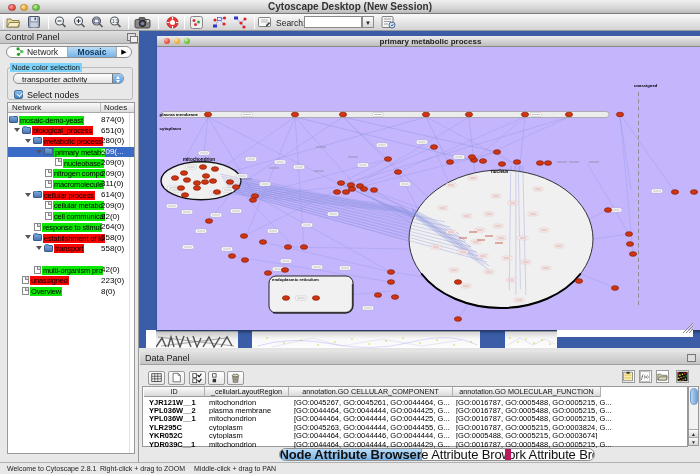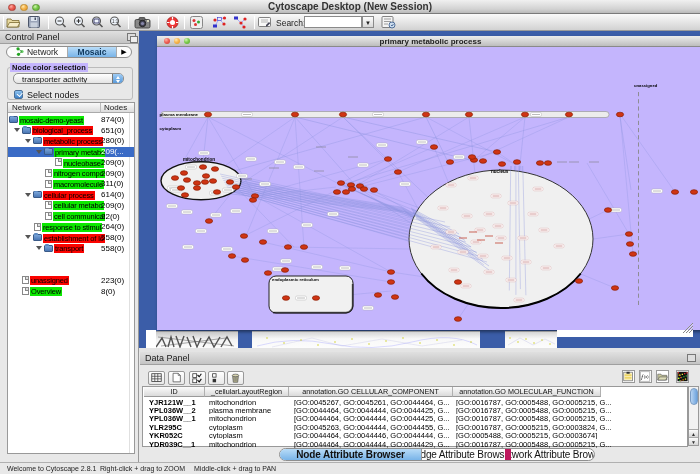--- a/index.html
+++ b/index.html
@@ -22,21 +22,21 @@
 #cphead{left:0;top:0;width:139px;height:13px;background:linear-gradient(#e0e0e0,#c4c4c4);border-bottom:1px solid #9f9f9f;}
 #cphead span{position:absolute;left:5px;top:1px;font-size:9px;color:#1a1a1a;}
 #cpfloat{position:absolute;right:3px;top:2px;width:9px;height:8px;border:1px solid #777;background:#ddd;}
 #cpfloat:before{content:"";position:absolute;left:2px;top:2px;width:6px;height:5px;border:1px solid #777;background:#eee;}
 #tabbar{left:6px;top:15px;width:126px;height:11.5px;background:#fdfdfd;border:1px solid #8f8f8f;border-radius:7px;display:flex;overflow:hidden;position:absolute;}
 .tabseg{font-size:8.5px;color:#222;display:flex;align-items:center;justify-content:center;}
 #tabnet{width:61px;border-right:1px solid #aaa;}
 #tabmos{width:49px;background:linear-gradient(#b8dcf8,#79b4e8);font-weight:bold;border-right:1px solid #aaa;color:#10395e;}
 #tabarr{width:14px;font-size:7px;color:#000;}
 #grpbox{left:7px;top:36px;width:126px;height:33px;border:1px solid #bbb;border-radius:3px;position:absolute;}
-#grplbl{left:10px;top:31.5px;font-size:7.5px;font-weight:bold;color:#111;position:absolute;background:#c4b5fd;padding:0 2px;}
+#grplbl{left:10px;top:31.5px;font-size:7.5px;font-weight:normal;color:#111;position:absolute;background:#7dd3fc;padding:0 2px;}
 #combo{left:13px;top:42px;width:111px;height:11px;background:linear-gradient(#fff,#e4e4e4);border:1px solid #8f8f8f;border-radius:5px;position:absolute;overflow:hidden;}
 #combo span{position:absolute;left:8px;top:0px;font-size:8px;color:#111;line-height:11px;}
 #combobtn{position:absolute;right:0;top:0;width:11px;height:11px;background:linear-gradient(#9fccf5,#4a8fd4);border-left:1px solid #777;}
 #combobtn:before{content:"";position:absolute;left:3px;top:2px;border-left:2.5px solid transparent;border-right:2.5px solid transparent;border-bottom:3px solid #fff;}
 #combobtn:after{content:"";position:absolute;left:3px;bottom:2px;border-left:2.5px solid transparent;border-right:2.5px solid transparent;border-top:3px solid #fff;}
 #cbx{left:14px;top:59px;width:8.5px;height:8.5px;background:linear-gradient(#8fc3f0,#3a7fc8);border:1px solid #4a6f96;border-radius:2px;position:absolute;}
 #cbx:before{content:"";position:absolute;left:1.5px;top:1px;width:4px;height:2.5px;border-left:1.5px solid #fff;border-bottom:1.5px solid #fff;transform:rotate(-50deg);}
 #cbxlbl{left:27px;top:59px;font-size:9px;color:#111;position:absolute;}
 #treebox{left:7px;top:71px;width:128px;height:352px;background:#fff;border:1px solid #999;position:absolute;overflow:hidden;}
 #treehead{position:absolute;left:0;top:0;width:126px;height:10px;background:linear-gradient(#fafafa,#dcdcdc);border-bottom:1px solid #aaa;font-size:8px;color:#222;}
@@ -71,21 +71,21 @@
 #dpfloat{position:absolute;right:4px;top:2px;width:9px;height:8px;border:1px solid #777;background:#ddd;}
 .dbtn{position:absolute;top:19px;width:17px;height:14px;background:linear-gradient(#fff,#e8e8e8);border:1px solid #999;border-radius:2px;}
 .dbtnr{position:absolute;top:18px;width:13px;height:13px;background:#fff;border:1px solid #999;}
 #dtable{position:absolute;left:2px;top:34px;width:546px;height:61px;background:#fff;border:1px solid #999;font-size:7.5px;}
 .dth{position:absolute;top:0;height:9.5px;background:linear-gradient(#fbfbfb,#dadada);border-right:1px solid #b0b0b0;border-bottom:1px solid #999;text-align:center;color:#111;overflow:hidden;}
 .drow{position:absolute;height:8.4px;width:546px;white-space:nowrap;}
 .dcell{position:absolute;overflow:hidden;color:#000;height:8.4px;}
 #dscroll{position:absolute;left:548px;top:34px;width:11px;height:60px;background:#f2f2f2;border:1px solid #999;}
 #dthumb{position:absolute;left:0.5px;top:1px;width:8px;height:17px;background:linear-gradient(90deg,#b8d4f2,#6da3dd);border:1px solid #7a9cc4;border-radius:4px;}
 #tabs2{position:absolute;left:139px;top:96px;height:13px;display:flex;border:1px solid #8f8f8f;border-radius:7px;overflow:hidden;background:#fdfdfd;}
-.tab2{font-size:10px;color:#111;display:flex;align-items:center;justify-content:center;white-space:nowrap;overflow:hidden;letter-spacing:-0.15px;}
+.tab2{font-size:13px;color:#111;display:flex;align-items:center;justify-content:center;white-space:nowrap;overflow:hidden;letter-spacing:-0.15px;}
 #status{left:0;top:462px;width:700px;height:12px;background:#e8e8e8;border-top:1px solid #b0b0b0;font-size:7px;color:#222;}
 #status span{position:absolute;top:2px;}
 </style>
 </head>
 <body>
 <div class="abs" id="titlebar">
   <div class="tl t1"></div>
     <div class="tl t2"></div>
     <div class="tl t3"></div>
   <div class="abs" id="wtitle">Cytoscape Desktop (New Session)</div>
@@ -269,20 +269,25 @@
         <span class="arrow" style="left:17px;"></span>
         <span class="foldr" style="left:25px;"></span>
         <span class="lbl red" style="left:35px;max-width:62px;">establishment of lo</span>
         <span class="cnt">558(0)</span>
       </div>
 <div class="trow" style="top:140.1px;">
         <span class="arrow" style="left:28px;"></span>
         <span class="foldr" style="left:36px;"></span>
         <span class="lbl red" style="left:46px;max-width:51px;">transport</span>
         <span class="cnt">558(0)</span>
+      </div>
+<div class="trow" style="top:161.6px;">
+        <span class="filei" style="left:26px;"></span>
+        <span class="lbl green" style="left:34px;max-width:63px;">multi-organism pro</span>
+        <span class="cnt">42(0)</span>
       </div>
 <div class="trow" style="top:172.3px;">
         <span class="filei" style="left:14px;"></span>
         <span class="lbl red" style="left:22px;max-width:75px;">unassigned</span>
         <span class="cnt">223(0)</span>
       </div>
 <div class="trow" style="top:183.0px;">
         <span class="filei" style="left:14px;"></span>
         <span class="lbl green" style="left:22px;max-width:75px;">Overview</span>
         <span class="cnt">8(0)</span>

